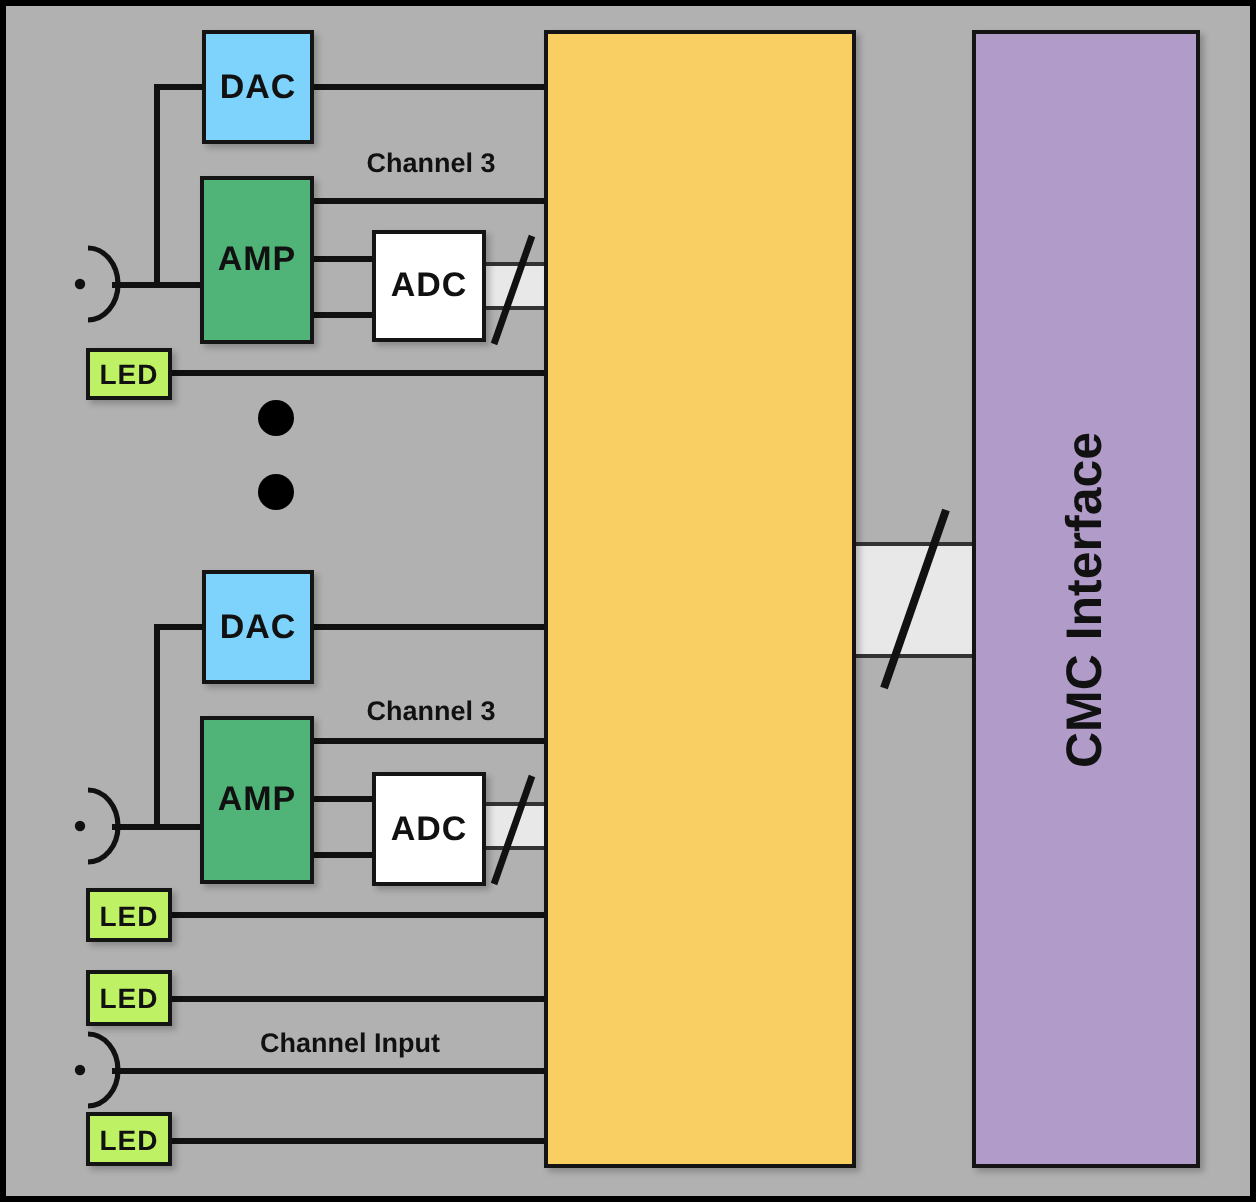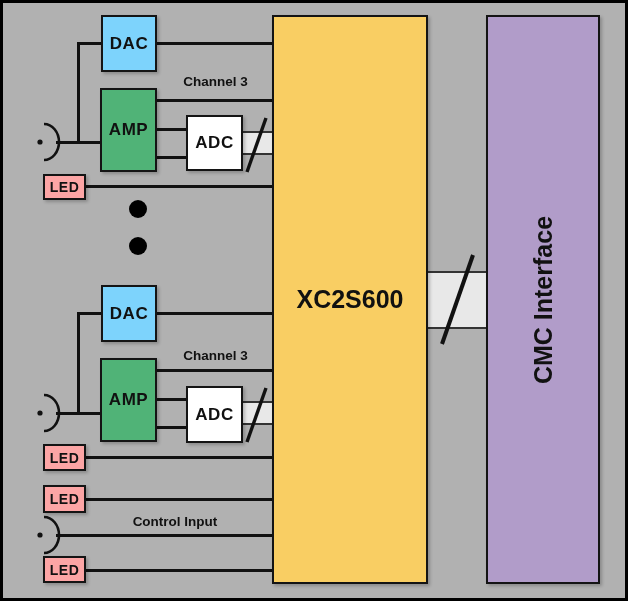--- a/index.html
+++ b/index.html
@@ -15,21 +15,21 @@
     position:absolute;box-sizing:border-box;
     border:2px solid #141414;
     display:flex;align-items:center;justify-content:center;
     font-weight:bold;color:#111;
     box-shadow:2px 2px 3px rgba(0,0,0,0.22);
     z-index:10;
   }
   .c-dac{background:#7dd3fc;}
   .c-amp{background:#50b377;}
   .c-adc{background:#ffffff;}
-  .c-led{background:#fca5a5;}
+  .c-led{background:#bef264;}
   .c-fpga{background:#f9ce63;}
   .c-cmc{background:#b19cc9;}
   .f-sm{font-size:17px;letter-spacing:0.5px;}
   .f-led{font-size:14px;letter-spacing:0.5px;}
   .hl{position:absolute;height:3px;background:#111;z-index:5;}
   .vl{position:absolute;width:3px;background:#111;z-index:5;}
   .note{
     position:absolute;font-weight:bold;font-size:13.5px;color:#111;
     text-align:center;z-index:6;
   }
@@ -127,30 +127,29 @@
   <div class="block c-led f-led" style="left:43px;top:485px;width:43px;height:28px;">
     <span>LED</span>
   </div>
   <div class="hl" style="left:85px;top:498px;width:188px;"></div>
 
   <svg class="svgabs" style="left:36px;top:513px;" width="26" height="44">
     <path d="M 8 4 A 15 18 0 0 1 8 40" fill="none" stroke="#111" stroke-width="2.6"></path>
     <circle cx="4" cy="22" r="2.6" fill="#111"></circle>
   </svg>
   <div class="hl" style="left:56px;top:534px;width:217px;"></div>
-  <div class="note" style="left:115px;top:514px;width:120px;">Control Input</div>
+  <div class="note" style="left:115px;top:514px;width:120px;">Channel Input</div>
 
   <div class="block c-led f-led" style="left:43px;top:556px;width:43px;height:27px;">
     <span>LED</span>
   </div>
   <div class="hl" style="left:85px;top:569px;width:188px;"></div>
 
   <div class="block c-fpga" style="left:272px;top:15px;width:156px;height:569px;">
     <div class="fpga-label">
-      <span>XC2S600</span>
     </div>
   </div>
 
   <div class="bus" style="left:428px;top:271px;width:58px;height:58px;"></div>
   <svg class="svgabs" style="left:436px;top:250px;" width="44" height="100">
     <line x1="6" y1="94" x2="37" y2="5" stroke="#111" stroke-width="4"></line>
   </svg>
 
   <div class="block c-cmc" style="left:486px;top:15px;width:114px;height:569px;">
     <div class="cmc-label">CMC Interface</div>

